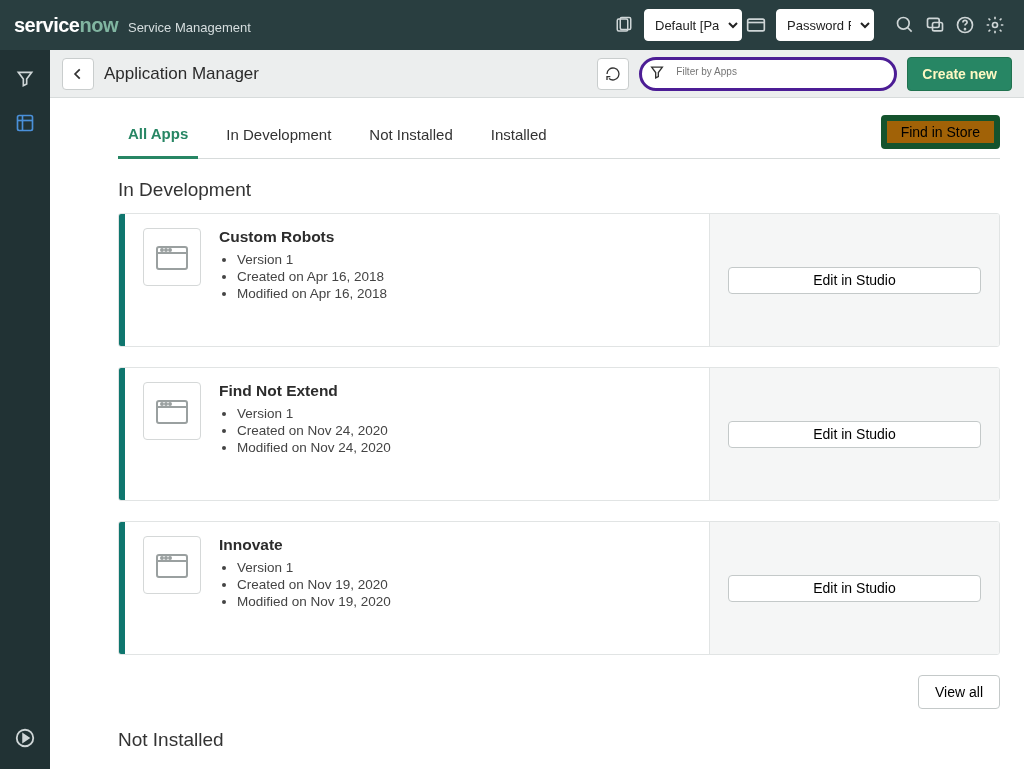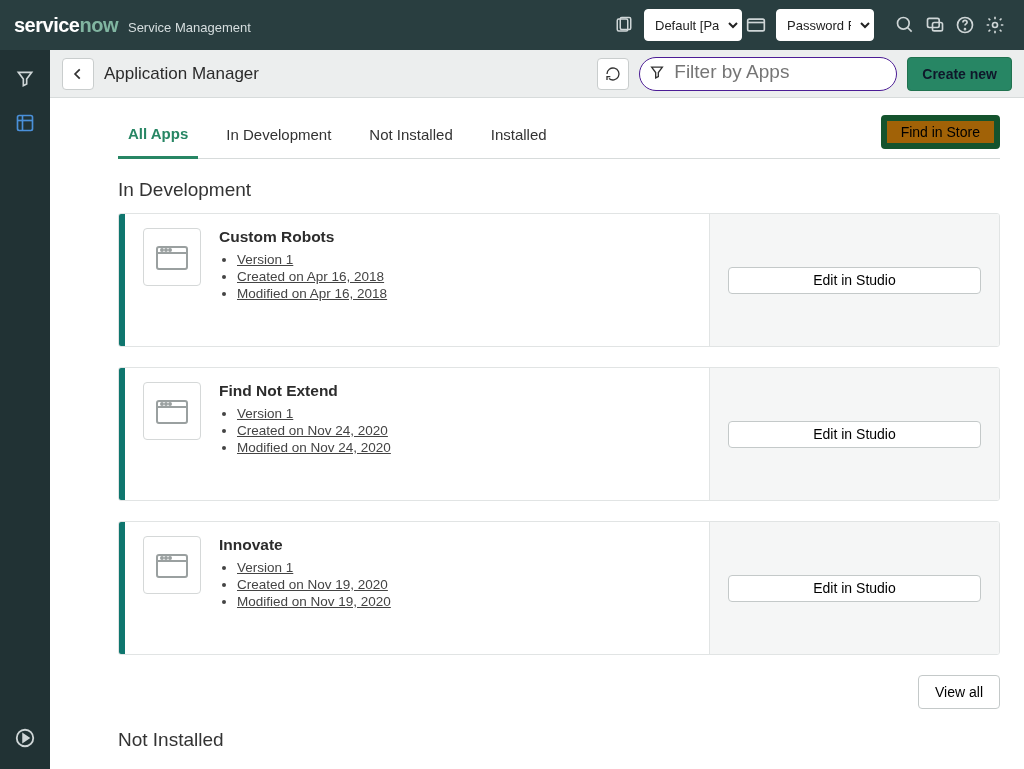--- a/index.html
+++ b/index.html
@@ -28,40 +28,40 @@
   .edge-item { width: 38px; height: 38px; display: flex; align-items: center; justify-content: center; color: #cfd6d7; border-radius: 4px; cursor: pointer; }
   .edge .play { margin-top: auto; margin-bottom: 12px; }
 
   .content-area { flex: 1; display: flex; flex-direction: column; }
   .module-header { display: flex; align-items: center; height: 48px; background: #eceeee; border-bottom: 1px solid #d7dbdb; padding: 0 12px; gap: 10px; }
   .back-btn { width: 32px; height: 32px; border: 1px solid #c9cdcd; border-radius: 4px; background: #fff; display: flex; align-items: center; justify-content: center; cursor: pointer; }
   .module-title { font-size: 17px; color: #2b2b2b; }
   .hdr-spacer { flex: 1; }
   .refresh-btn { width: 32px; height: 32px; border: 1px solid #c9cdcd; border-radius: 4px; background: #fff; display: flex; align-items: center; justify-content: center; cursor: pointer; }
   .filter-wrap { position: relative; }
-  .filter-input { width: 258px; height: 34px; border: 1px solid #4c1d95; border-radius: 18px; padding: 0 14px 4px 34px; font-size: 19px; outline: none; }
+  .filter-input { width: 258px; height: 34px; border: 3px solid #4c1d95; border-radius: 18px; padding: 0 14px 4px 34px; font-size: 10px; outline: none; }
   .filter-icon { position: absolute; left: 10px; top: 50%; transform: translateY(-50%); color: #3b3b3b; }
-  .create-btn { height: 34px; background: #278664; color: #0f172a; border: 1px solid #20724f; border-radius: 4px; padding: 0 14px; font-size: 14px; font-weight: 600; cursor: pointer; }
+  .create-btn { height: 34px; background: #278664; color: #fef9c3; border: 1px solid #20724f; border-radius: 4px; padding: 0 14px; font-size: 14px; font-weight: 600; cursor: pointer; }
 
   .main-body { flex: 1; overflow: auto; padding: 1px 24px 24px 24px; margin-left: 44px; }
 
   .tabs-row { display: flex; align-items: center; border-bottom: 1px solid #d7dbdb; margin-top: 14px; }
   .tab { padding: 12px 10px 14px 10px; margin-right: 18px; color: #333; cursor: pointer; font-size: 15px; }
   .tab.active { color: #278664; font-weight: 600; border-bottom: 3px solid #278664; margin-bottom: -1px; }
   .tabs-spacer { flex: 1; }
   .find-store { height: 34px; border: 6px solid #14532d; border-radius: 4px; background: #a16207; padding: 0 14px; margin-bottom: 8px; cursor: pointer; font-size: 14px; }
 
   h2.section-head { font-size: 19px; font-weight: 400; color: #333; margin: 20px 0 12px 0; }
 
   .card { display: flex; border: 1px solid #e1e4e4; border-radius: 3px; background: #fff; margin-bottom: 20px; min-height: 134px; overflow: hidden; }
   .card-left { flex: 1; display: flex; padding: 14px 18px; border-left: 6px solid #0f766e; }
   .app-icon { width: 58px; height: 58px; border: 1px solid #d5d8d8; border-radius: 4px; display: flex; align-items: center; justify-content: center; margin-right: 18px; flex-shrink: 0; }
   .app-meta h3 { font-size: 15.5px; font-weight: 600; color: #2c2c2c; margin-bottom: 6px; }
   .app-meta ul { padding-left: 18px; color: #444; font-size: 13.5px; }
-  .app-meta li { margin: 2px 0; text-decoration: underline; }
+  .app-meta li { margin: 2px 0; }
   .card-right { width: 290px; background: #f5f6f6; border-left: 1px solid #e1e4e4; display: flex; align-items: center; justify-content: center; padding: 18px; }
   .studio-btn { width: 100%; height: 27px; background: #fff; border: 1px solid #c4c9c9; border-radius: 4px; cursor: pointer; font-size: 14px; }
 
   .viewall-row { display: flex; justify-content: flex-end; }
   .viewall-btn { height: 34px; background: #fff; border: 1px solid #c4c9c9; border-radius: 4px; padding: 0 16px; cursor: pointer; font-size: 14px; }
 </style>
 </head>
 <body>
 
 <div class="navbar">

